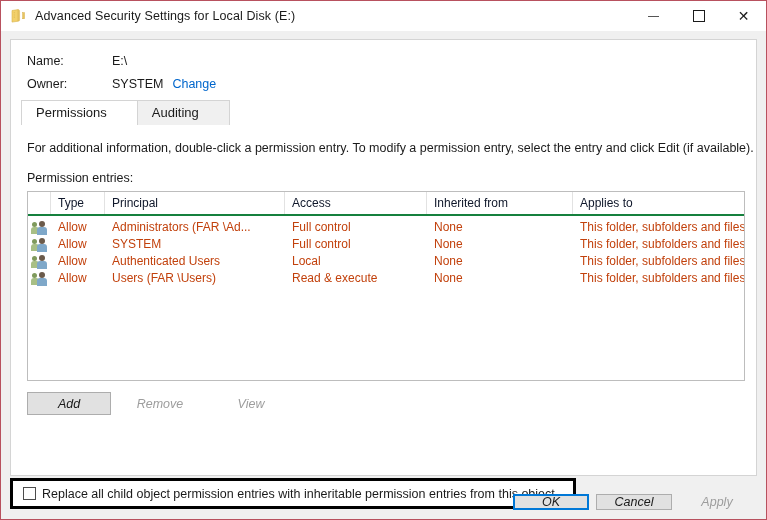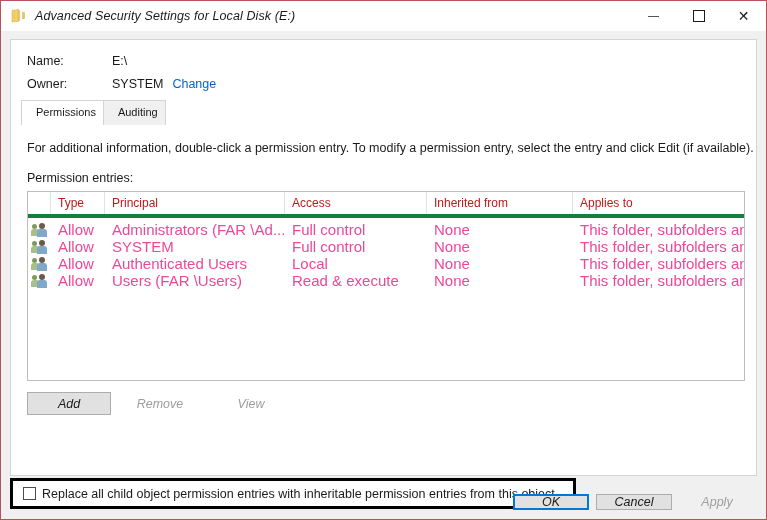--- a/index.html
+++ b/index.html
@@ -42,21 +42,20 @@
     margin-left: 9px;
     margin-right: 9px;
     position: relative;
     flex: 0 0 auto;
   }
   .title-text {
     font-size: 12.5px;
     color: #1a1a1a;
     letter-spacing: 0.1px;
     white-space: nowrap;
-    font-style: italic;
   }
   .winbtns {
     position: absolute;
     right: 0; top: 0;
     height: 30px;
     display: flex;
   }
   .winbtn {
     width: 45px;
     height: 30px;
@@ -127,23 +126,23 @@
   
   .tabstrip {
     margin: 6px 0 0 10px;
     display: flex;
     align-items: flex-end;
     height: 25px;
     position: relative;
     z-index: 2;
   }
   .tab {
-    font-size: 11px;
-    color: #1a1a1a;
-    padding: 4px 7px 5px 14px;
+    font-size: 13px;
+    color: #1a1a1a;
+    padding: 4px 30px 5px 14px;
     border: 1px solid #d4d4d4;
     border-bottom: none;
     margin-right: -1px;
     background-color: #f0f0f0;
     background-image: radial-gradient(#dcdcdc 0.5px, transparent 0.6px);
     background-size: 4px 4px;
     cursor: default;
     box-sizing: border-box;
     height: 25px;
     line-height: 15px;
@@ -176,23 +175,23 @@
     border: 1px solid #bdbdbd;
     background: #ffffff;
     height: 190px;
     box-sizing: border-box;
     overflow: hidden;
     position: relative;
   }
   .lb-head {
     display: flex;
     height: 22px;
-    border-bottom: 4px solid #15803d;
+    border-bottom: 2px solid #15803d;
     font-size: 12px;
-    color: #b91c1c;
+    color: #0f172a;
     align-items: center;
   }
   .lb-head .cell {
     box-sizing: border-box;
     padding-left: 7px;
     height: 22px;
     line-height: 22px;
     border-right: 1px solid #e2e2e2;
     overflow: hidden;
     white-space: nowrap;
@@ -203,22 +202,22 @@
   .c-type  { width: 54px; flex: 0 0 54px; }
   .c-prin  { width: 180px; flex: 0 0 180px; }
   .c-acc   { width: 142px; flex: 0 0 142px; }
   .c-inh   { width: 146px; flex: 0 0 146px; }
   .c-app   { flex: 1 1 auto; }
 
   .lb-row {
     display: flex;
     height: 17px;
     align-items: center;
-    font-size: 15px;
-    color: #ec4899;
+    font-size: 12px;
+    color: #c2410c;
     cursor: default;
   }
   .lb-row .cell {
     box-sizing: border-box;
     padding-left: 7px;
     white-space: nowrap;
     overflow: hidden;
     height: 17px;
     line-height: 17px;
   }

